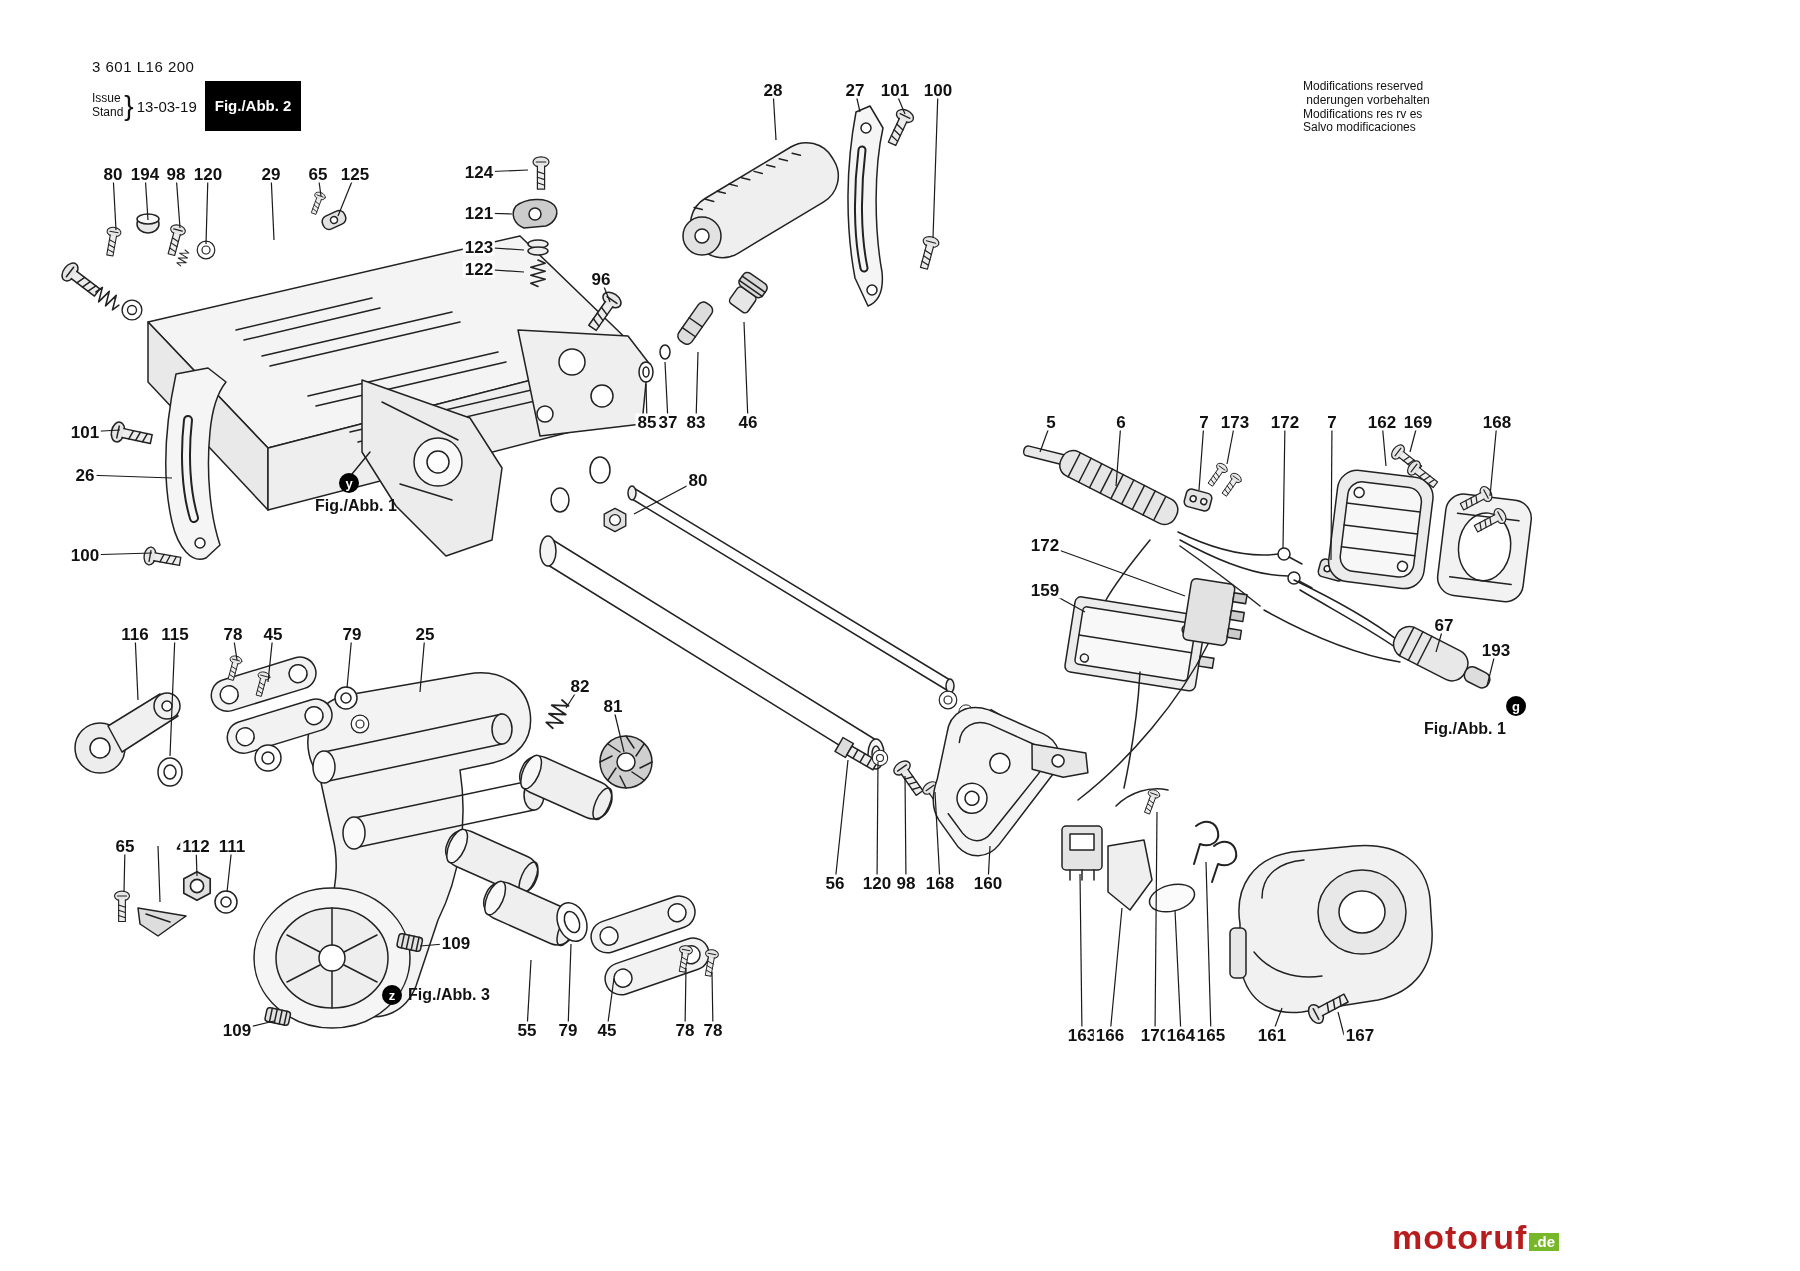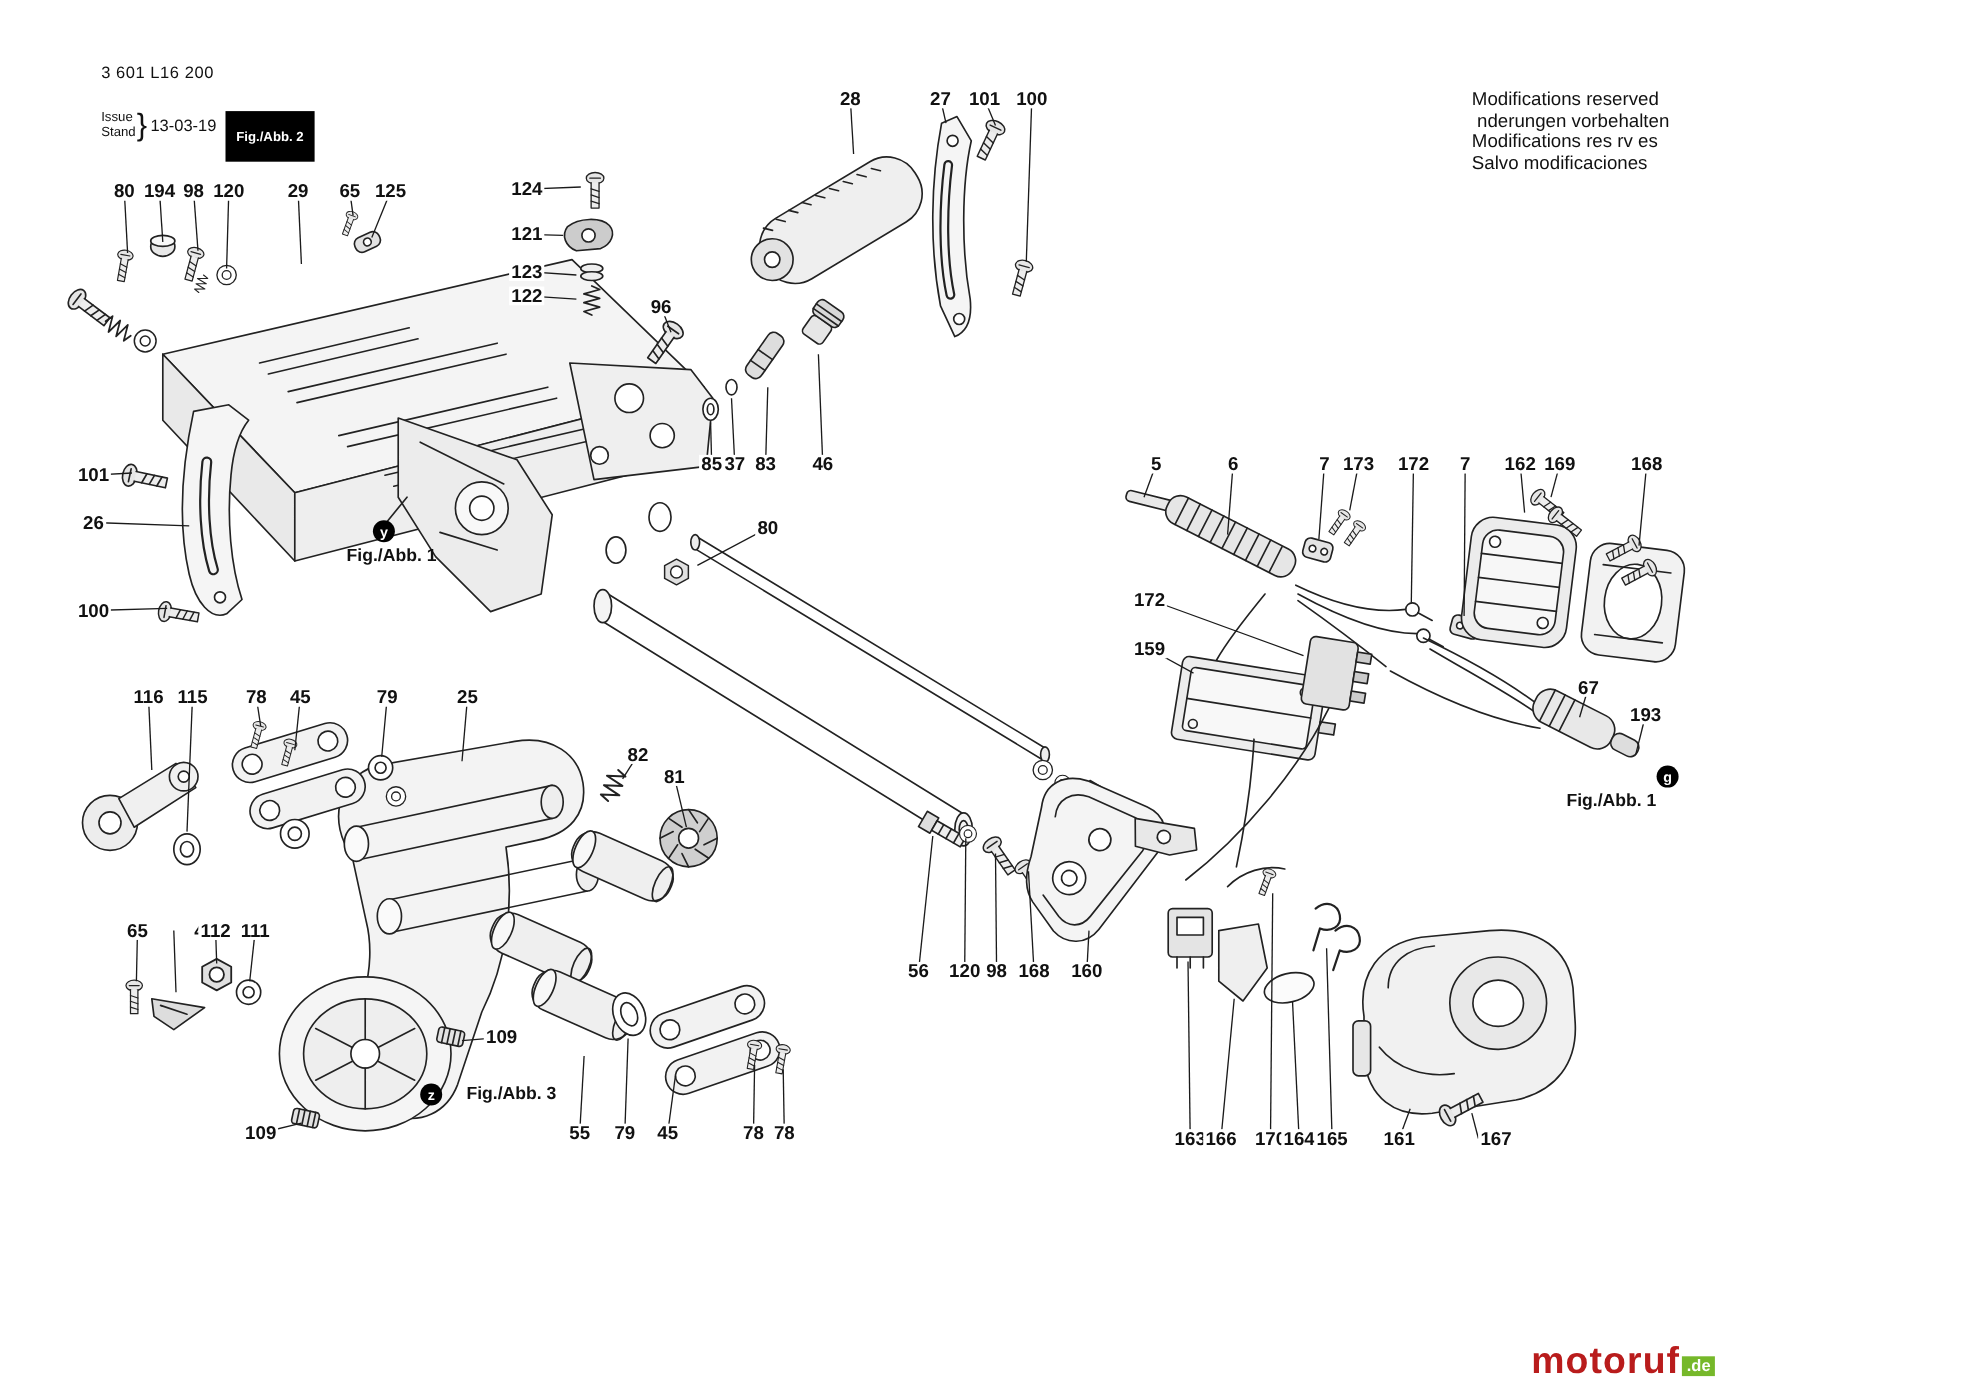--- a/index.html
+++ b/index.html
@@ -14,22 +14,22 @@
   .fig-ref-circle{position:absolute;width:20px;height:20px;border-radius:50%;background:#000;color:#fff;
                   font-size:13px;font-weight:bold;display:flex;align-items:center;justify-content:center;
                   transform:translate(-50%,-50%);}
   .fig-ref-text{position:absolute;font-size:16px;font-weight:bold;transform:translateY(-50%);white-space:nowrap;}
   .header{position:absolute;left:92px;top:58px;z-index:3;}
   .part-number{font-size:15px;letter-spacing:0.5px;}
   .issue-row{display:flex;align-items:center;margin-top:6px;}
   .issue-labels{font-size:12px;line-height:1.15;}
   .brace{font-size:28px;font-weight:300;margin:0 3px 0 1px;}
   .issue-date{font-size:15px;margin-right:8px;}
-  .fig-box{background:#000;color:#fff;font-size:12px;font-weight:bold;padding:16px 10px;line-height:1.2;margin-top:20px;}
-  .notes{position:absolute;left:1338px;top:80px;font-size:17px;line-height:1.15;z-index:3;}
+  .fig-box{background:#000;color:#fff;font-size:15px;font-weight:bold;padding:16px 10px;line-height:1.2;}
+  .notes{position:absolute;left:1303px;top:80px;font-size:12px;line-height:1.15;z-index:3;}
   .notes div{white-space:pre;}
   .watermark{position:absolute;left:1392px;top:1220px;z-index:3;display:flex;align-items:flex-end;}
   .watermark .brand{font-size:34px;font-weight:bold;letter-spacing:1px;line-height:1;}
   .watermark .tld{font-size:15px;font-weight:bold;color:#fff;padding:1px 4px;margin-left:2px;margin-bottom:3px;line-height:1.1;}
 </style>
 </head>
 <body>
 
 <div id="stage">
 
@@ -498,21 +498,21 @@
       <div class="part-label" style="left: 1082px; top: 1035px;">163</div>
       <div class="part-label" style="left: 1110px; top: 1035px;">166</div>
       <div class="part-label" style="left: 1155px; top: 1035px;">170</div>
       <div class="part-label" style="left: 1181px; top: 1035px;">164</div>
       <div class="part-label" style="left: 1211px; top: 1035px;">165</div>
       <div class="part-label" style="left: 1272px; top: 1035px;">161</div>
       <div class="part-label" style="left: 1360px; top: 1035px;">167</div>
       <div class="fig-ref-circle" style="left: 349px; top: 483px;">y</div>
       <div class="fig-ref-text" style="left: 315px; top: 506px;">Fig./Abb. 1</div>
       <div class="fig-ref-circle" style="left: 392px; top: 995px;">z</div>
-      <div class="fig-ref-text" style="left: 424px; top: 995px;">Fig./Abb. 3</div>
+      <div class="fig-ref-text" style="left: 408px; top: 995px;">Fig./Abb. 3</div>
       <div class="fig-ref-circle" style="left: 1516px; top: 706px;">g</div>
       <div class="fig-ref-text" style="left: 1424px; top: 729px;">Fig./Abb. 1</div>
     </div>
 
   <div class="header">
     <div class="part-number">3 601 L16 200</div>
     <div class="issue-row">
       <div class="issue-labels">
         <div>Issue</div>
         <div>Stand</div>

